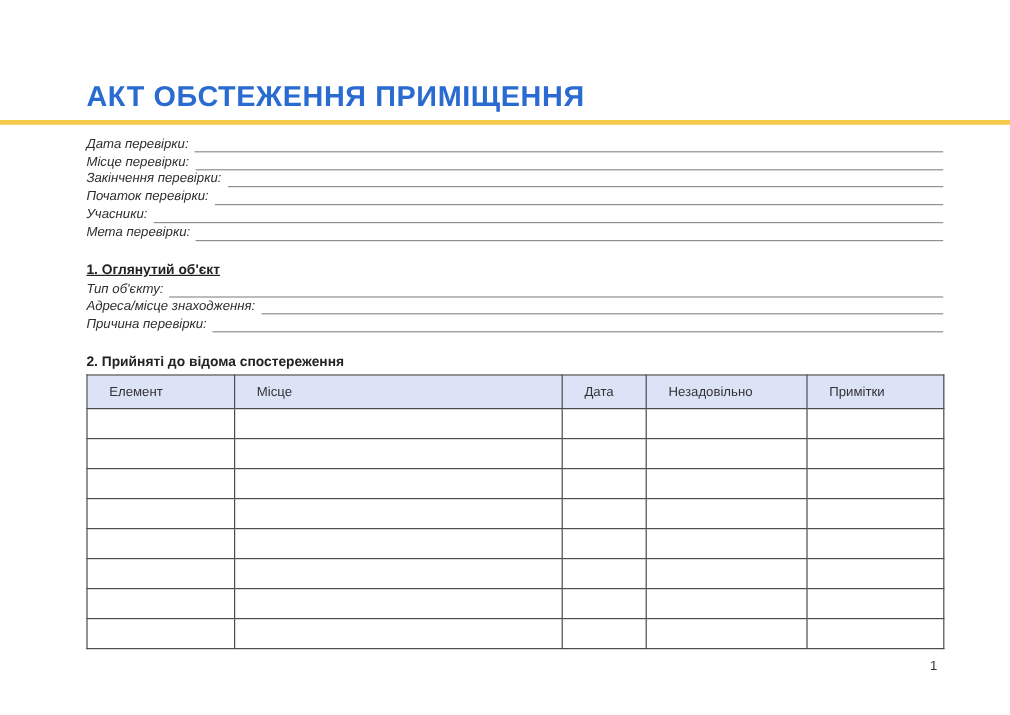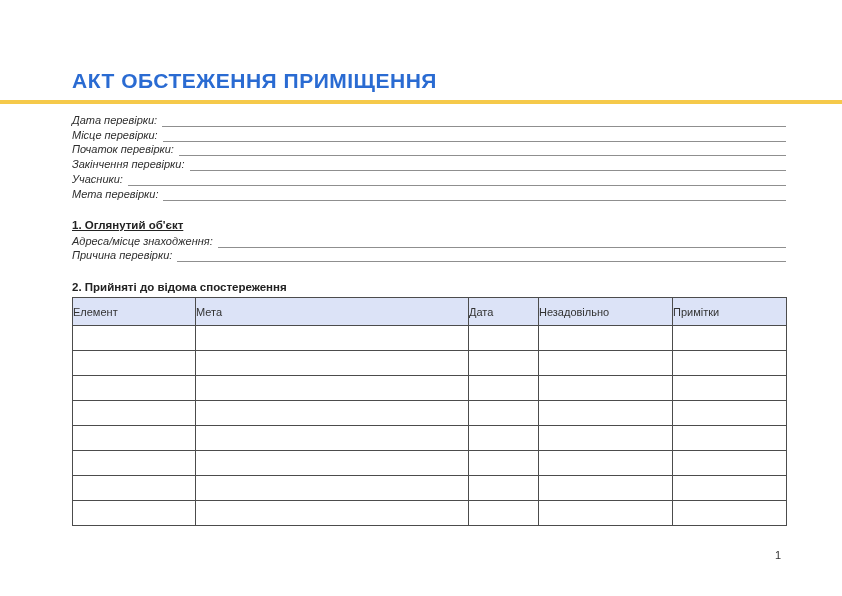--- a/index.html
+++ b/index.html
@@ -11,21 +11,21 @@
   }
   .page {
     position: relative;
     width: 842px;
     height: 596px;
     background: #ffffff;
     overflow: hidden;
   }
   .doc-title {
     margin: 70px 56px 0 72px;
-    font-size: 21px;
+    font-size: 24px;
     line-height: 22px;
     font-weight: 700;
     letter-spacing: 0.5px;
     color: #2a6bd2;
   }
   .divider {
     width: 100%;
     height: 4px;
     background: #f5c94a;
     margin-top: 8px;
@@ -64,21 +64,21 @@
     margin-top: 2px;
     width: 714px;
     border-collapse: collapse;
     table-layout: fixed;
   }
   .obs-table th, .obs-table td {
     border: 1px solid #4c4c4c;
     font-size: 11px;
     font-weight: 400;
     text-align: left;
-    padding: 0 0 0 0;
+    padding: 0 0 0 18px;
     vertical-align: middle;
     color: #333333;
   }
   .obs-table th {
     height: 28px;
     background: #dce3f7;
   }
   .obs-table td { height: 25px; }
   .col-element { width: 123px; }
   .col-desc    { width: 273px; }
@@ -107,40 +107,44 @@
     <div class="fields">
       <div class="field-row">
         <span class="field-label">Дата перевірки:</span>
         <span class="field-line"></span>
       </div>
       <div class="field-row">
         <span class="field-label">Місце перевірки:</span>
         <span class="field-line"></span>
       </div>
       <div class="field-row">
+        <span class="field-label">Закінчення перевірки:</span>
+        <span class="field-line"></span>
+      </div>
+      <div class="field-row">
         <span class="field-label">Початок перевірки:</span>
         <span class="field-line"></span>
       </div>
       <div class="field-row">
-        <span class="field-label">Закінчення перевірки:</span>
-        <span class="field-line"></span>
-      </div>
-      <div class="field-row">
         <span class="field-label">Учасники:</span>
         <span class="field-line"></span>
       </div>
       <div class="field-row">
         <span class="field-label">Мета перевірки:</span>
         <span class="field-line"></span>
       </div>
     </div>
 
     <div class="section-heading section-1-heading">1. Оглянутий об'єкт</div>
 
     <div class="fields" style="margin-top:0;">
+      <div class="field-row">
+        <span class="field-label">Тип об'єкту:</span>
+        <span class="field-line"></span>
+      </div>
       <div class="field-row">
         <span class="field-label">Адреса/місце знаходження:</span>
         <span class="field-line"></span>
       </div>
       <div class="field-row">
         <span class="field-label">Причина перевірки:</span>
         <span class="field-line"></span>
       </div>
     </div>
 
@@ -150,21 +154,21 @@
       <colgroup>
         <col class="col-element">
           <col class="col-desc">
           <col class="col-good">
           <col class="col-bad">
           <col class="col-notes">
       </colgroup>
       <thead>
         <tr>
           <th>Елемент</th>
-          <th>Мета</th>
+          <th>Місце</th>
           <th>Дата</th>
           <th>Незадовільно</th>
           <th>Примітки</th>
         </tr>
       </thead>
       <tbody>
           <tr>
             <td></td>
             <td></td>
             <td></td>

